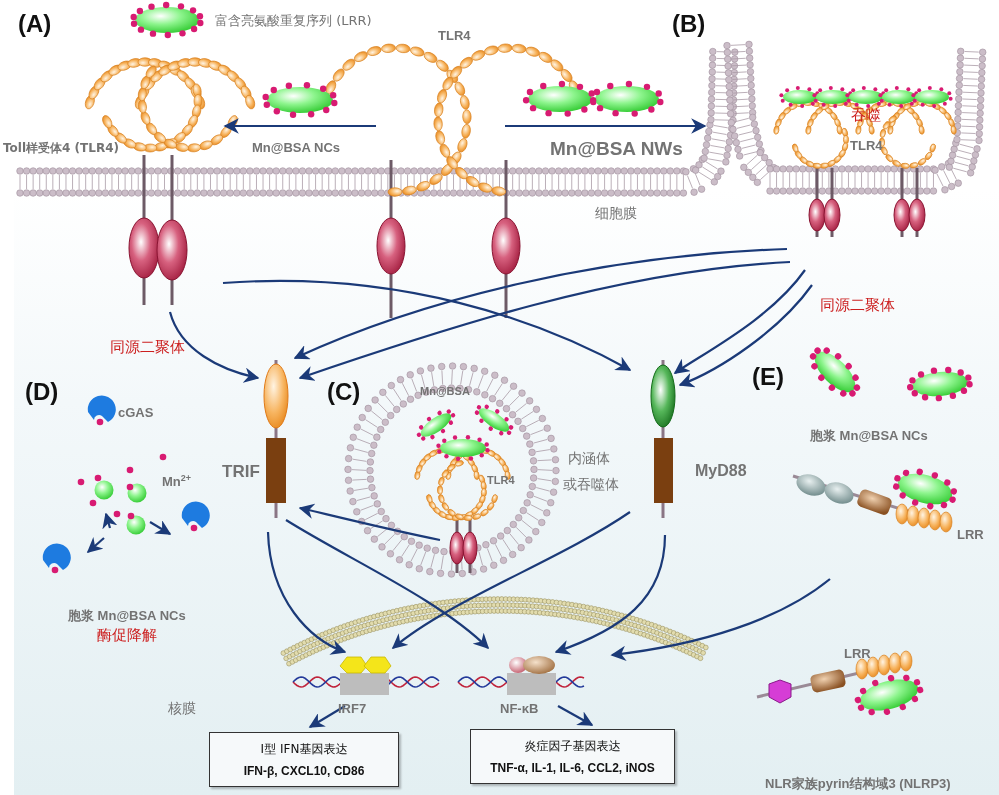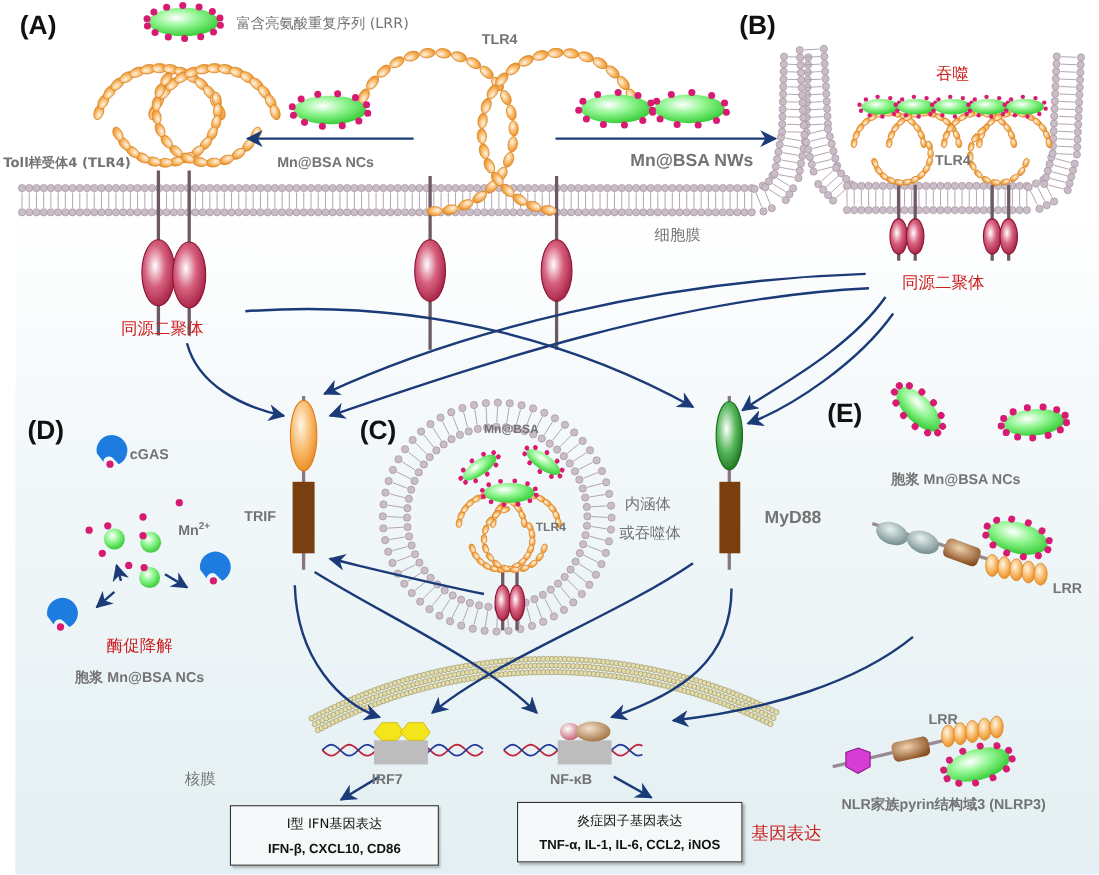--- a/index.html
+++ b/index.html
@@ -4,21 +4,21 @@
 <style>
   html, body { margin:0; padding:0; background:#ffffff; }
   body { width:999px; height:795px; position:relative; overflow:hidden; font-family:"DejaVu Sans", sans-serif; }
   #stage { position:absolute; left:0; top:0; width:999px; height:795px; }
   .bg { position:absolute; left:14px; top:190px; width:985px; height:605px;
         background:linear-gradient(180deg,#ffffff 0%,#f3f8fa 35%,#e3eff2 100%); }
   .t { position:absolute; white-space:nowrap; color:#737373; }
   .b { font-family:"Liberation Sans", sans-serif; font-weight:bold; }
   .panel { font-family:"Liberation Sans", sans-serif; font-weight:bold; font-size:24px; color:#111; }
   .cn { font-family:"DejaVu Sans", sans-serif; font-size:14px; }
-  .red { color:#cc1f1f; }
+  .red { color:#cc1f1f;margin-top:48px; }
   .box { position:absolute; border:1.5px solid #333; background:#f6f9fa; box-shadow:2px 2px 2px rgba(0,0,0,0.25);
          display:flex; flex-direction:column; align-items:center; justify-content:center; gap:6px; }
   .box .l1 { font-size:12px; color:#111; font-family:"DejaVu Sans", sans-serif; }
   .box .l2 { font-size:12px; color:#111; font-family:"Liberation Sans", sans-serif; font-weight:bold; }
   svg { position:absolute; left:0; top:0; }
 </style>
 </head>
 <body>
 
 <div id="stage">
@@ -1773,44 +1773,44 @@
   <div class="t panel" style="left:18px;top:10px;">(A)</div>
   <div class="t panel" style="left:672px;top:10px;">(B)</div>
   <div class="t panel" style="left:327px;top:378px;">(C)</div>
   <div class="t panel" style="left:25px;top:378px;">(D)</div>
   <div class="t panel" style="left:752px;top:363px;">(E)</div>
 
   <div class="t cn" style="left:215px;top:12px;font-size:13px;">富含亮氨酸重复序列 (LRR)</div>
   <div class="t b" style="left:438px;top:28px;font-size:13px;">TLR4</div>
   <div class="t cn b" style="left:3px;top:140px;font-size:12px;">Toll样受体4 (TLR4)</div>
   <div class="t b" style="left:252px;top:140px;font-size:13px;">Mn@BSA NCs</div>
-  <div class="t b" style="left:550px;top:138px;font-size:16px;margin-left:23px;">Mn@BSA NWs</div>
+  <div class="t b" style="left:550px;top:138px;font-size:19px;">Mn@BSA NWs</div>
   <div class="t cn red" style="left:851px;top:58px;font-size:15px;">吞噬</div>
   <div class="t b" style="left:850px;top:138px;font-size:13px;">TLR4</div>
   <div class="t cn" style="left:595px;top:205px;font-size:14px;">细胞膜</div>
   <div class="t cn red" style="left:110px;top:290px;font-size:15px;">同源二聚体</div>
   <div class="t cn red" style="left:820px;top:248px;font-size:15px;">同源二聚体</div>
 
-  <div class="t b" style="left:222px;top:462px;font-size:13px;">TRIF</div>
+  <div class="t b" style="left:222px;top:462px;font-size:17px;">TRIF</div>
   <div class="t b" style="left:695px;top:462px;font-size:16px;">MyD88</div>
 
   <div class="t b" style="left:118px;top:405px;font-size:13px;text-align:center;">cGAS</div>
   <div class="t b" style="left:162px;top:473px;font-size:13px;"><span>Mn</span><sup style="font-size:9px;">2+</sup></div>
   <div class="t cn red" style="left:97px;top:578px;font-size:15px;">酶促降解</div>
   <div class="t b" style="left:68px;top:607px;font-size:13px;">胞浆 Mn@BSA NCs</div>
 
-  <div class="t b" style="left:440px;top:385px;font-size:11px;text-align:right;">Mn@BSA</div>
+  <div class="t b" style="left:420px;top:385px;font-size:11px;text-align:right;">Mn@BSA</div>
   <div class="t b" style="left:487px;top:474px;font-size:11px;">TLR4</div>
   <div class="t cn" style="left:568px;top:450px;font-size:14px;">内涵体</div>
   <div class="t cn" style="left:563px;top:476px;font-size:14px;">或吞噬体</div>
 
   <div class="t b" style="left:810px;top:427px;font-size:13px;">胞浆 Mn@BSA NCs</div>
   <div class="t b" style="left:957px;top:527px;font-size:13px;">LRR</div>
   <div class="t b" style="left:844px;top:646px;font-size:13px;">LRR</div>
-  <div class="t b" style="left:765px;top:722px;font-size:13px;">NLR家族pyrin结构域3 (NLRP3)</div>
+  <div class="t b" style="left:765px;top:775px;font-size:13px;">NLR家族pyrin结构域3 (NLRP3)</div>
 
   <div class="t cn" style="left:168px;top:700px;font-size:14px;">核膜</div>
   <div class="t b" style="left:338px;top:701px;font-size:13px;">IRF7</div>
   <div class="t b" style="left:500px;top:701px;font-size:13px;">NF-κB</div>
 
   <div class="box" style="left:209px;top:732px;width:188px;height:53px;">
     <div class="l1">I型 IFN基因表达</div>
     <div class="l2">IFN-β, CXCL10, CD86</div>
   </div>
   <div class="box" style="left:470px;top:729px;width:203px;height:53px;">

